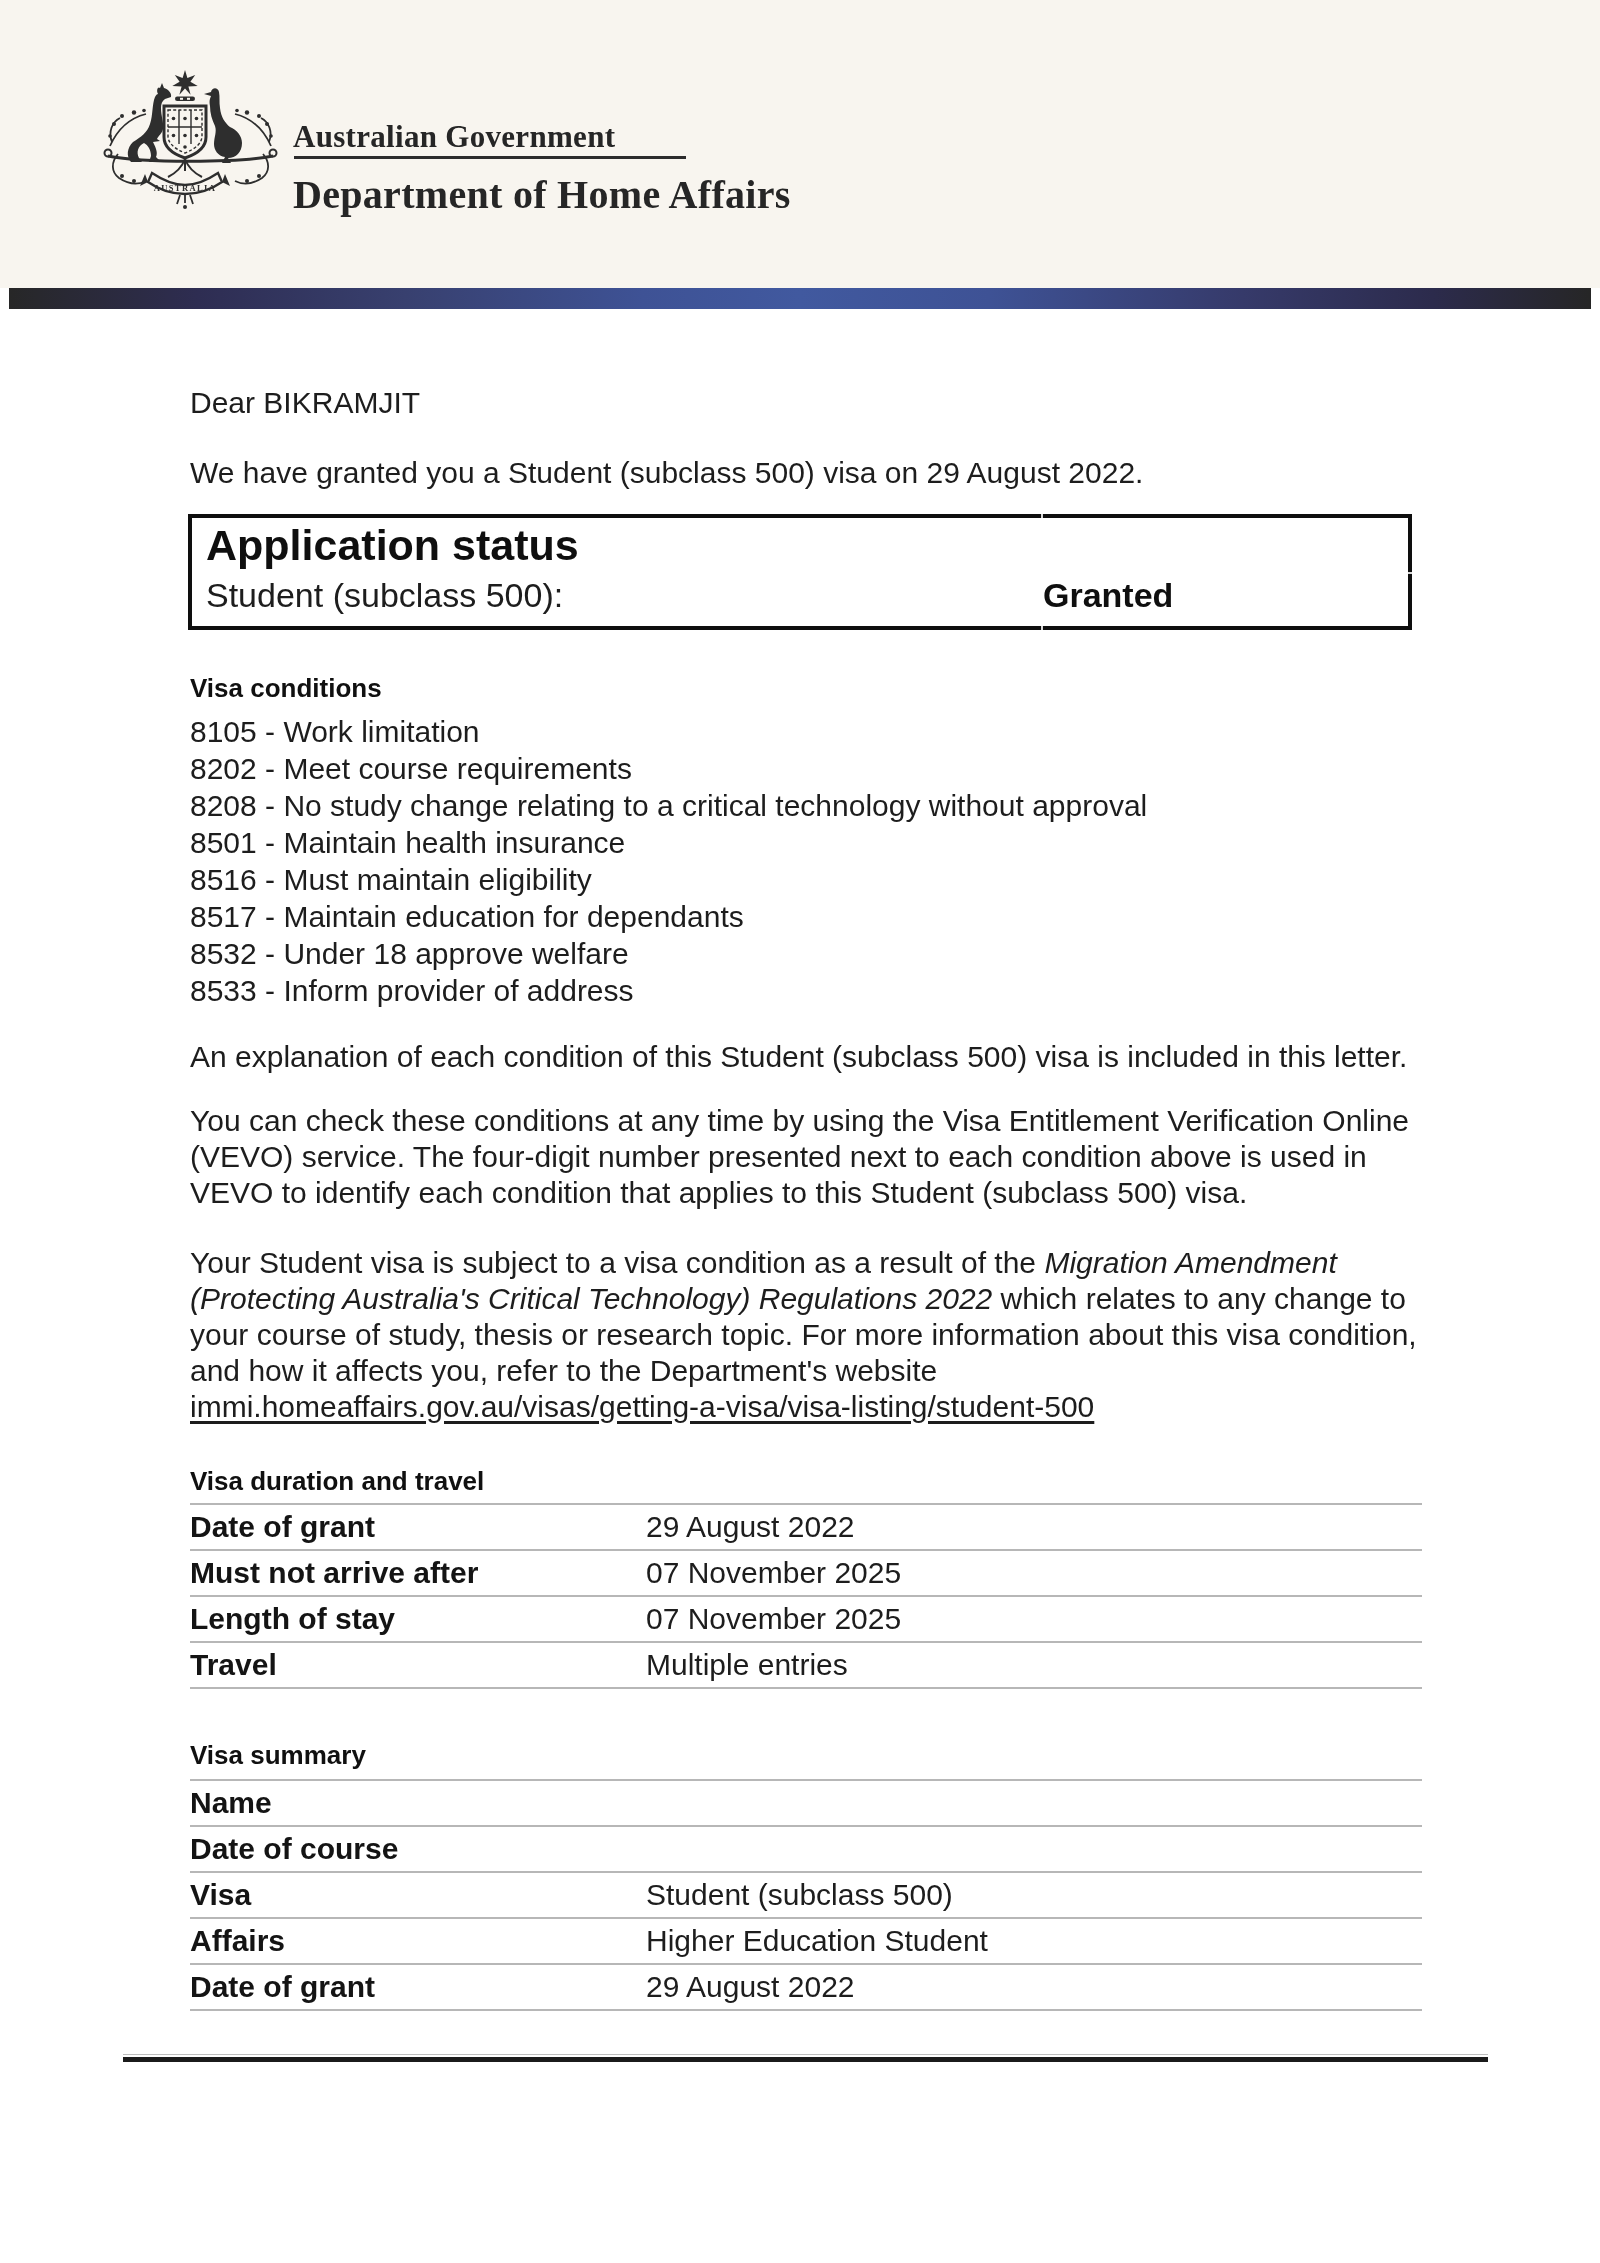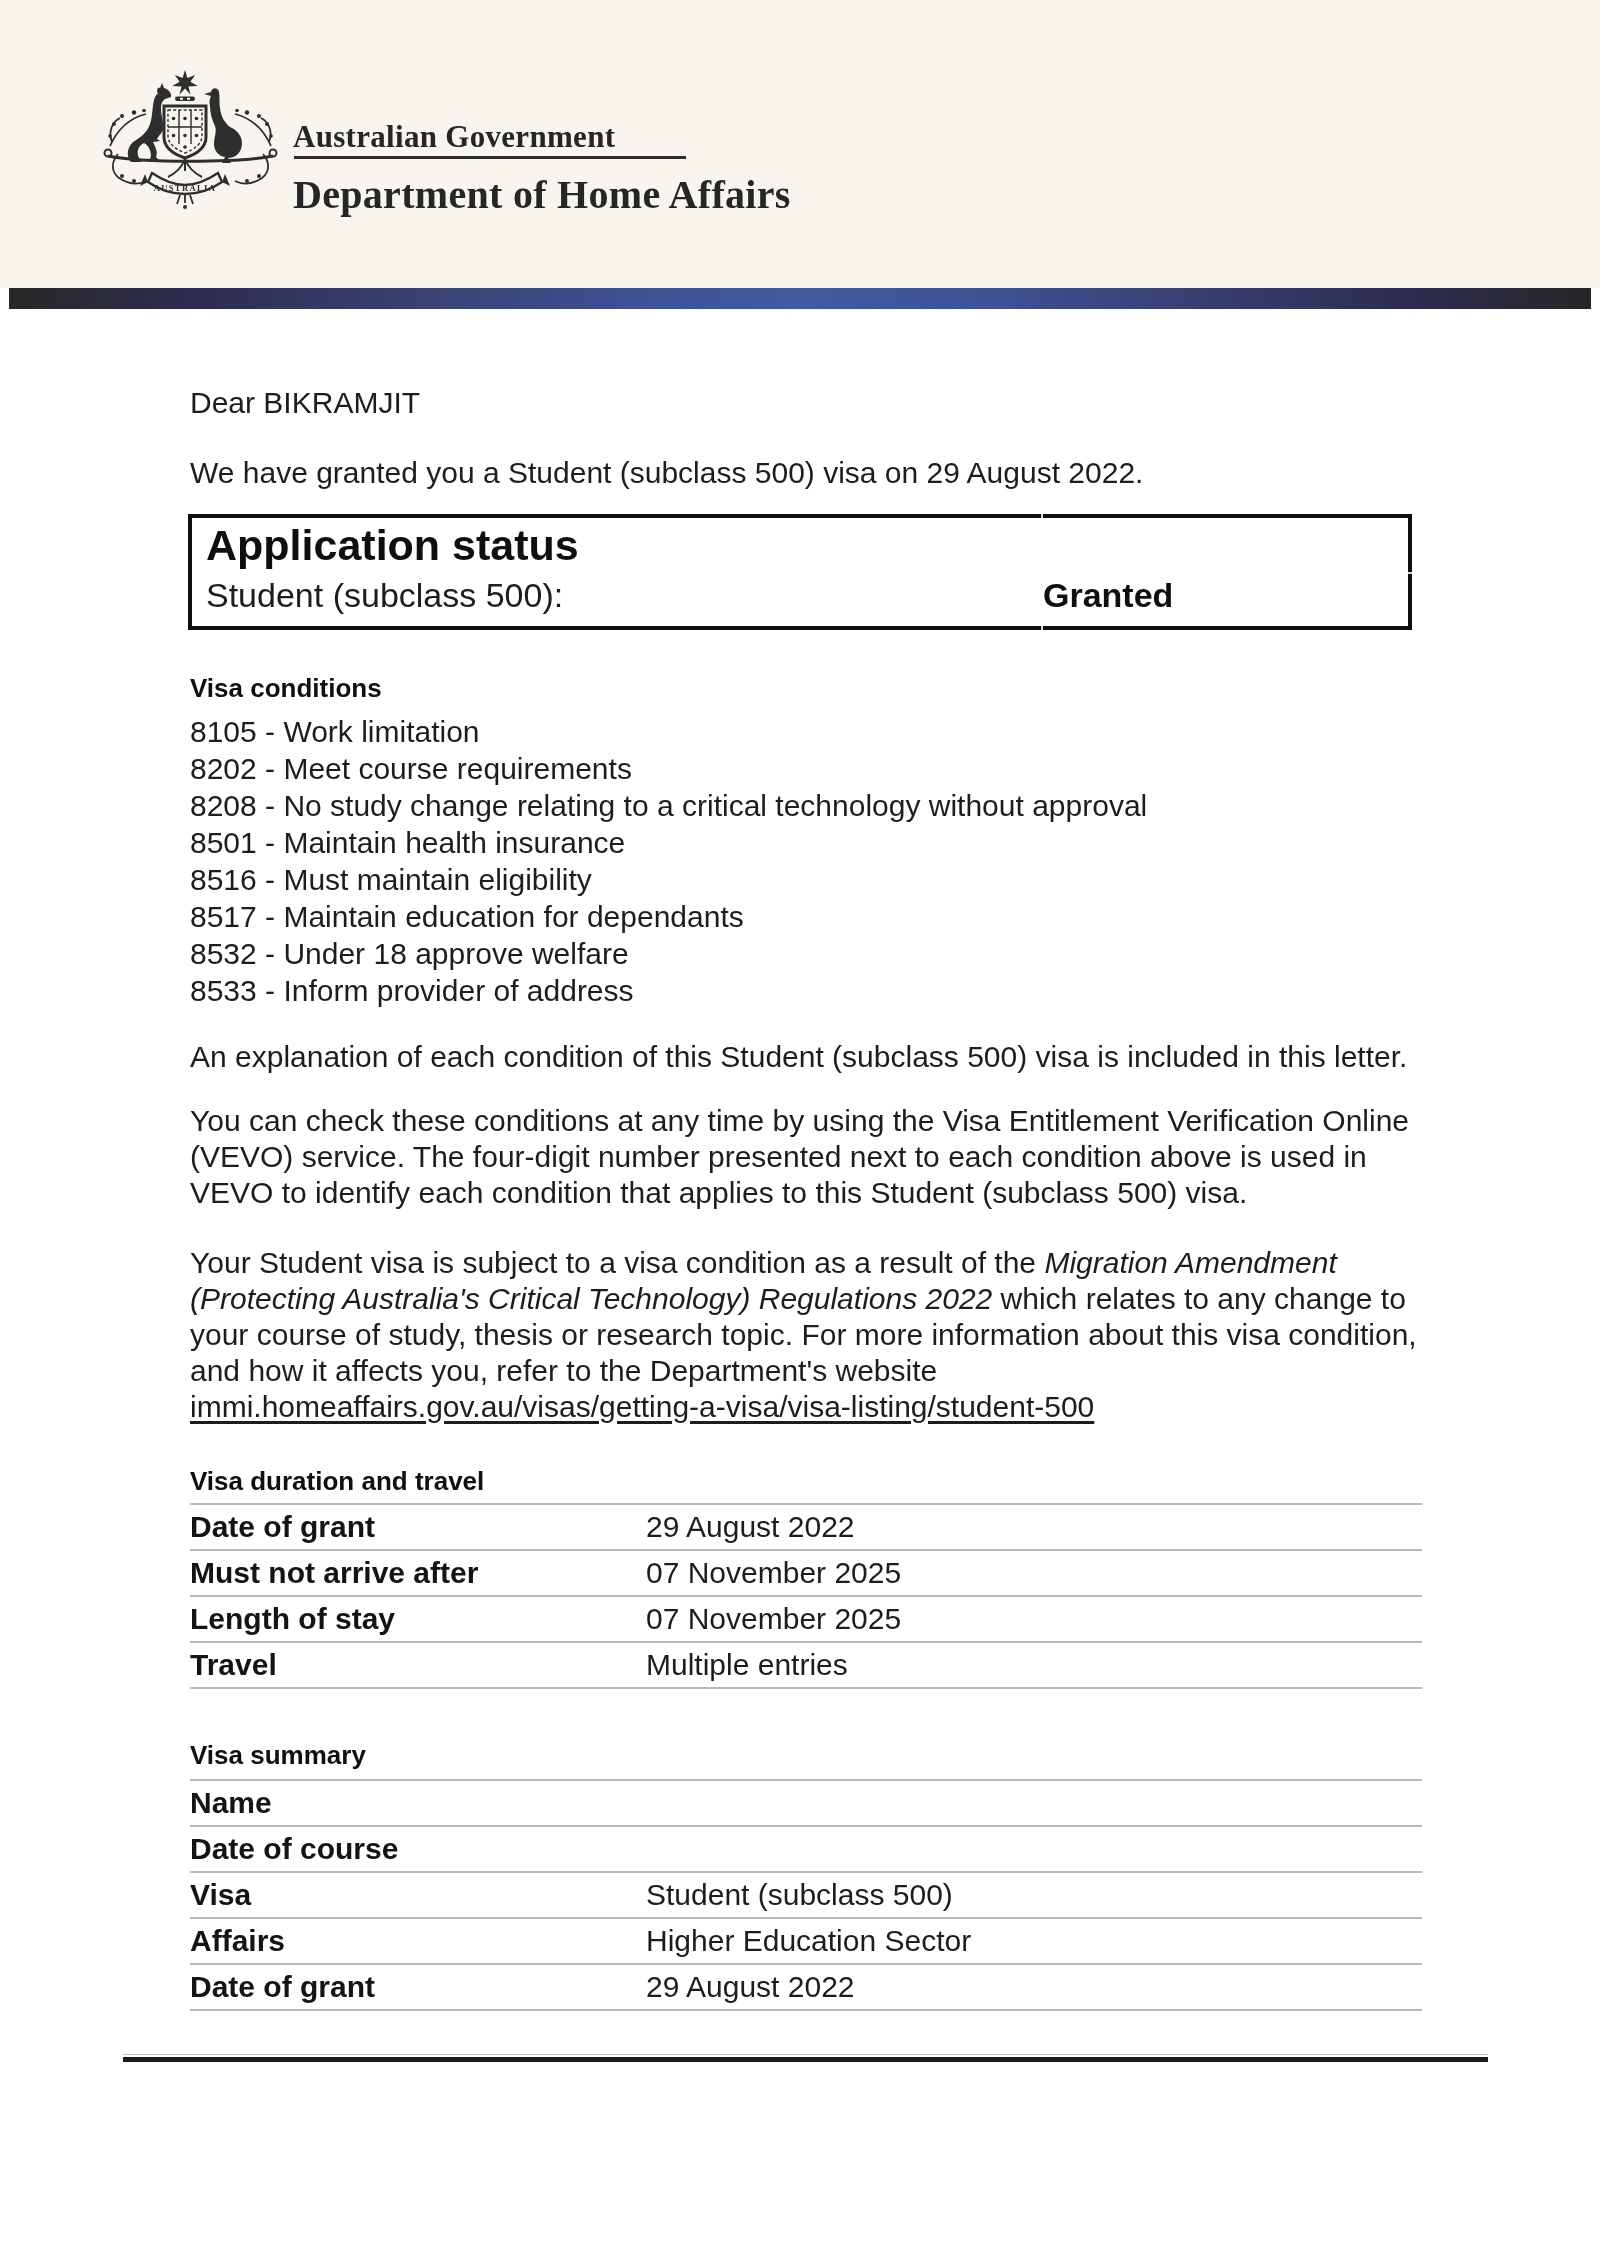--- a/index.html
+++ b/index.html
@@ -207,21 +207,21 @@
         <div class="table-row">
           <div class="cell-label">Date of course</div>
           <div class="cell-value"></div>
         </div>
         <div class="table-row">
           <div class="cell-label">Visa</div>
           <div class="cell-value">Student (subclass 500)</div>
         </div>
         <div class="table-row">
           <div class="cell-label">Affairs</div>
-          <div class="cell-value">Higher Education Sector</div>
+          <div class="cell-value">Higher Education Student</div>
         </div>
         <div class="table-row">
           <div class="cell-label">Date of grant</div>
           <div class="cell-value">29 August 2022</div>
         </div>
       </div>
 
     <div class="footer-line"></div>
   </div>
 </div>

